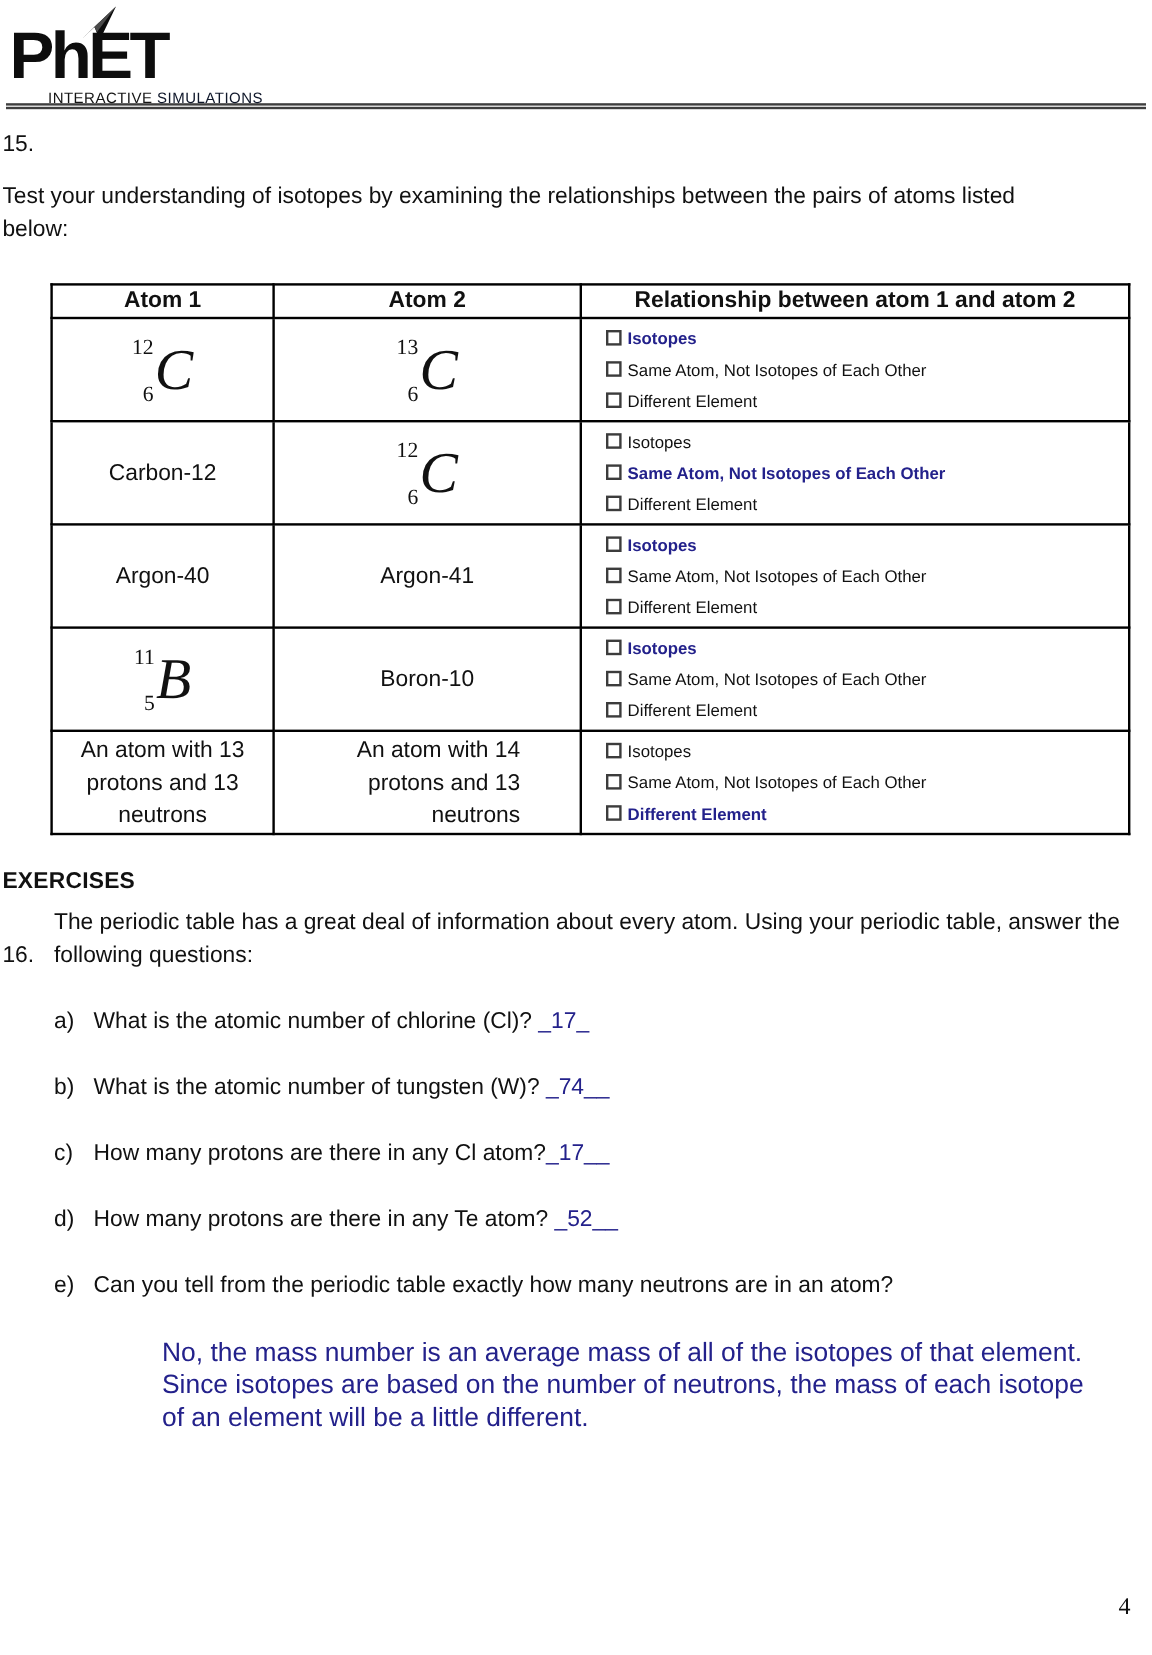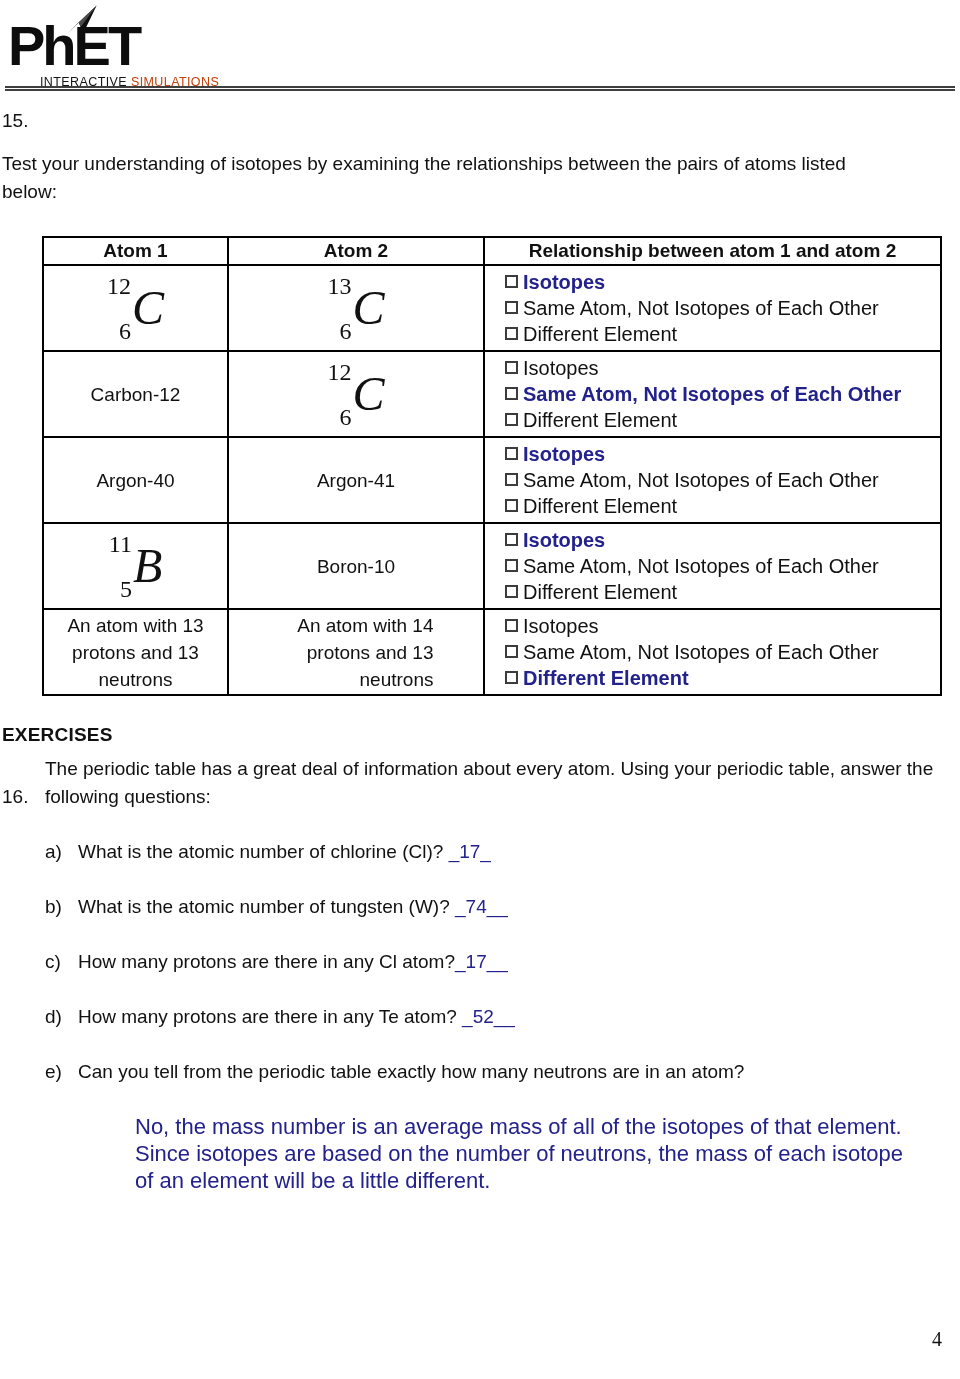--- a/index.html
+++ b/index.html
@@ -16,21 +16,21 @@
   
   .logo { position:relative; margin:6px 0 0 8px; width:200px; height:76px; }
   .brand {
     font-weight:bold; font-size:56px; letter-spacing:-3px; line-height:1;
     color:#0d0d0d; display:inline-block; margin-top:12px;
     transform:scaleY(0.98);
   }
   .plane { position:absolute; left:56px; top:-4px; }
   .tagline { font-size:12.5px; letter-spacing:0.4px; color:#141414; margin-top:1px; white-space:nowrap; }
   .tagline .tg-bold { font-weight:normal;margin-left:32px; }
-  .tagline .tg-rest { color:#c2410c; }
+  .tagline .tg-rest { color:#0f172a; }
   .header-rule {
     margin:4px 0 0 5px; width:950px; height:0;
     border-bottom:5px double #3f3f3f;
   }
   
   .q { display:flex; line-height:28px; }
   .q15 { margin:16px 0 0 2px;flex-direction:column; }
   .q-num { flex:0 0 43px; }
   .q-body { width:885px; }
   
@@ -38,24 +38,24 @@
   table.iso col.c1 { width:185px; }
   table.iso col.c2 { width:256px; }
   table.iso col.c3 { width:457px; }
   table.iso th, table.iso td { border:2px solid #000; }
   table.iso th { height:28px; font-size:19px; font-weight:bold; text-align:center; }
   td.atom-cell { height:79px; text-align:center; vertical-align:middle; font-size:19px; }
   td.atom-cell .cell-text { display:inline-block; line-height:27px; }
   .w1 .cell-text { max-width:142px; }
   .w2 .cell-text { max-width:155px;text-align:right; }
   .nuclide { display:inline-flex; align-items:center; font-family:"Liberation Serif", serif; }
-  .nuclide .stack { display:flex; flex-direction:column; align-items:flex-end; font-size:24px; line-height:1; gap:21px; margin-right:1px; }
+  .nuclide .stack { display:flex; flex-direction:column; align-items:flex-end; font-size:18px; line-height:1; gap:21px; margin-right:1px; }
   .nuclide .sym { font-style:italic; font-size:48px; line-height:0.95; }
   td.rel-cell { padding:3px 4px 3px 20px; vertical-align:middle; }
-  .opt { display:flex; align-items:center; line-height:26px; font-size:20px; color:#111; }
+  .opt { display:flex; align-items:center; line-height:26px; font-size:14px; color:#111; }
   .opt .cb { width:13px; height:13px; border:2px solid #3c3c3c; flex:0 0 auto; margin:0 5px 2px 0; background:#fff; }
   .opt.selected .opt-label { color:#23218B; font-weight:bold; }
   
   .ex-heading { margin:28px 0 0 2px; font-size:19px; font-weight:bold; letter-spacing:0.2px; }
   .q16 { margin:9px 0 0 2px;align-items:flex-end; }
   .q16 .q-body { width:890px; }
   .item { display:flex; margin:27px 0 0 45px; line-height:28px; }
   .item-letter { flex:0 0 33px; }
   .item-body { width:840px; }
   .ans { color:#23218B; }

